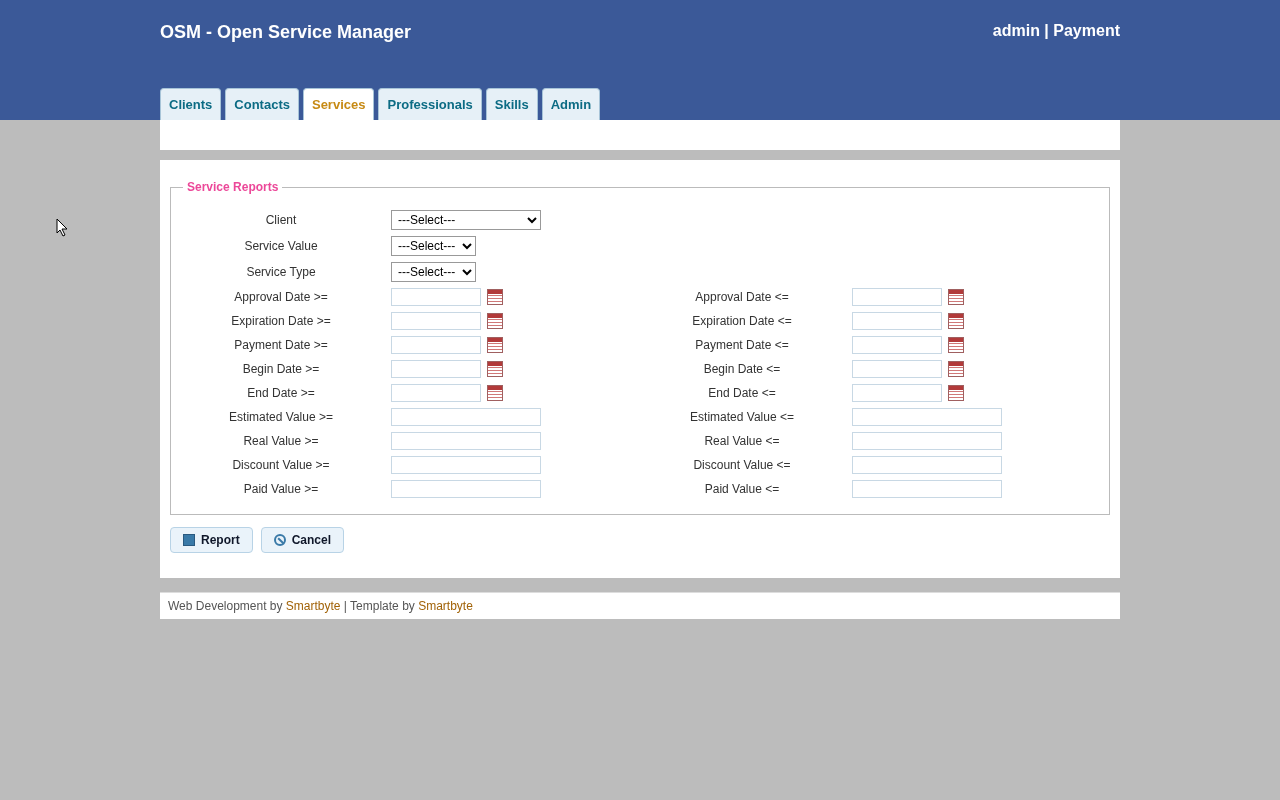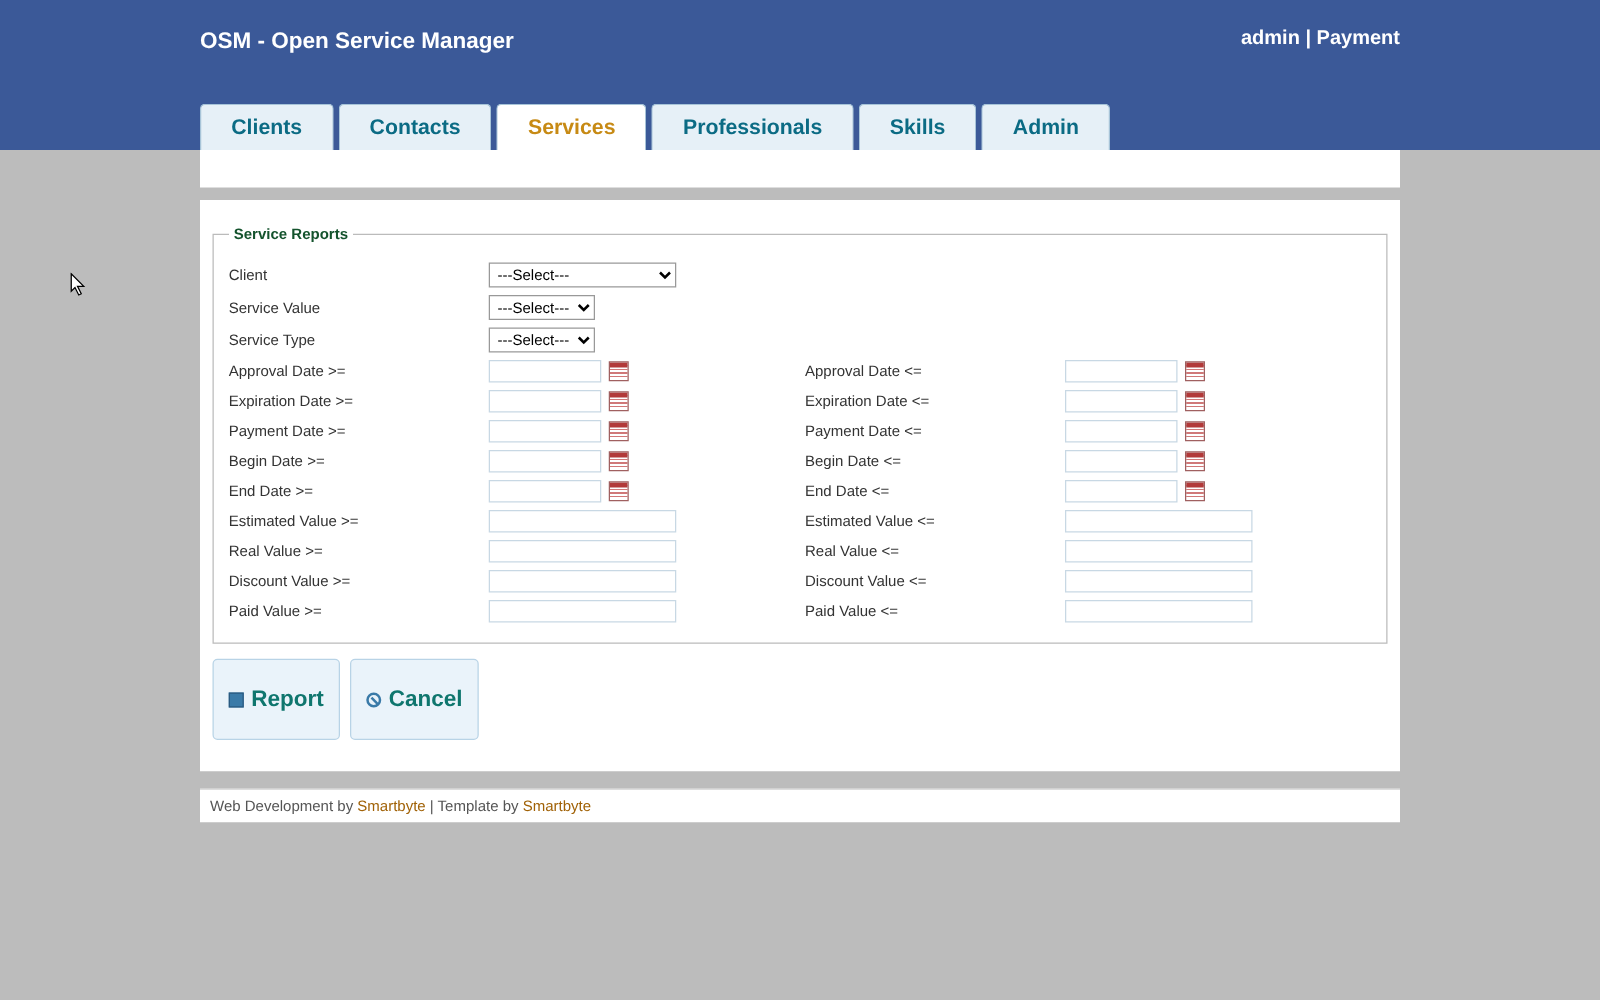--- a/index.html
+++ b/index.html
@@ -45,23 +45,23 @@
   bottom: 0;
   left: 0;
   display: flex;
   gap: 4px;
 }
 .tab {
   background: #e6f0f7;
   border: 1px solid #a7c4d8;
   border-bottom: none;
   border-radius: 4px 4px 0 0;
-  padding: 8px 24px;
-  font-weight: bold;
-  font-size: 17px;
+  padding: 8px 8px;
+  font-weight: bold;
+  font-size: 13px;
   color: #0b6b84;
   cursor: pointer;
   margin-top: 42px;
 }
 .tab.active {
   background: #fff;
   color: #c78a14;
 }
 .content-wrap {
   max-width: 960px;
@@ -78,32 +78,32 @@
 }
 fieldset.report {
   border: 1px solid #bbb;
   padding: 10px 12px 16px 12px;
   position: relative;
 }
 fieldset.report legend {
   font-weight: bold;
   font-size: 12px;
   padding: 0 4px;
-  color: #14532d;
+  color: #ec4899;
 }
 .form-grid {
   display: grid;
   grid-template-columns: 200px 1fr 200px 1fr;
   row-gap: 6px;
   column-gap: 8px;
   align-items: center;
   margin-top: 6px;
 }
 .lbl {
-  text-align: left;
+  text-align: center;
   font-size: 12px;
   color: #333;
   padding-right: 4px;
 }
 .lbl.full { grid-column: 1; }
 .cell { display: flex; align-items: center; gap: 6px; }
 .cell.span3 { grid-column: 2 / span 3; }
 select.sel {
   border: 1px solid #999;
   background: #fff;
@@ -134,24 +134,24 @@
 }
 .button-row {
   display: flex;
   gap: 8px;
   margin-top: 12px;
 }
 .btn {
   background: #eaf3fa;
   border: 1px solid #b8d3e6;
   border-radius: 4px;
-  padding: 21px 12px;
-  font-weight: bold;
-  font-size: 18px;
-  color: #0f766e;
+  padding: 5px 12px;
+  font-weight: bold;
+  font-size: 12px;
+  color: #0f172a;
   cursor: pointer;
   display: inline-flex;
   align-items: center;
   gap: 6px;
 }
 .btn .ico {
   width: 12px; height: 12px;
   display: inline-block;
 }
 .ico-disk {

